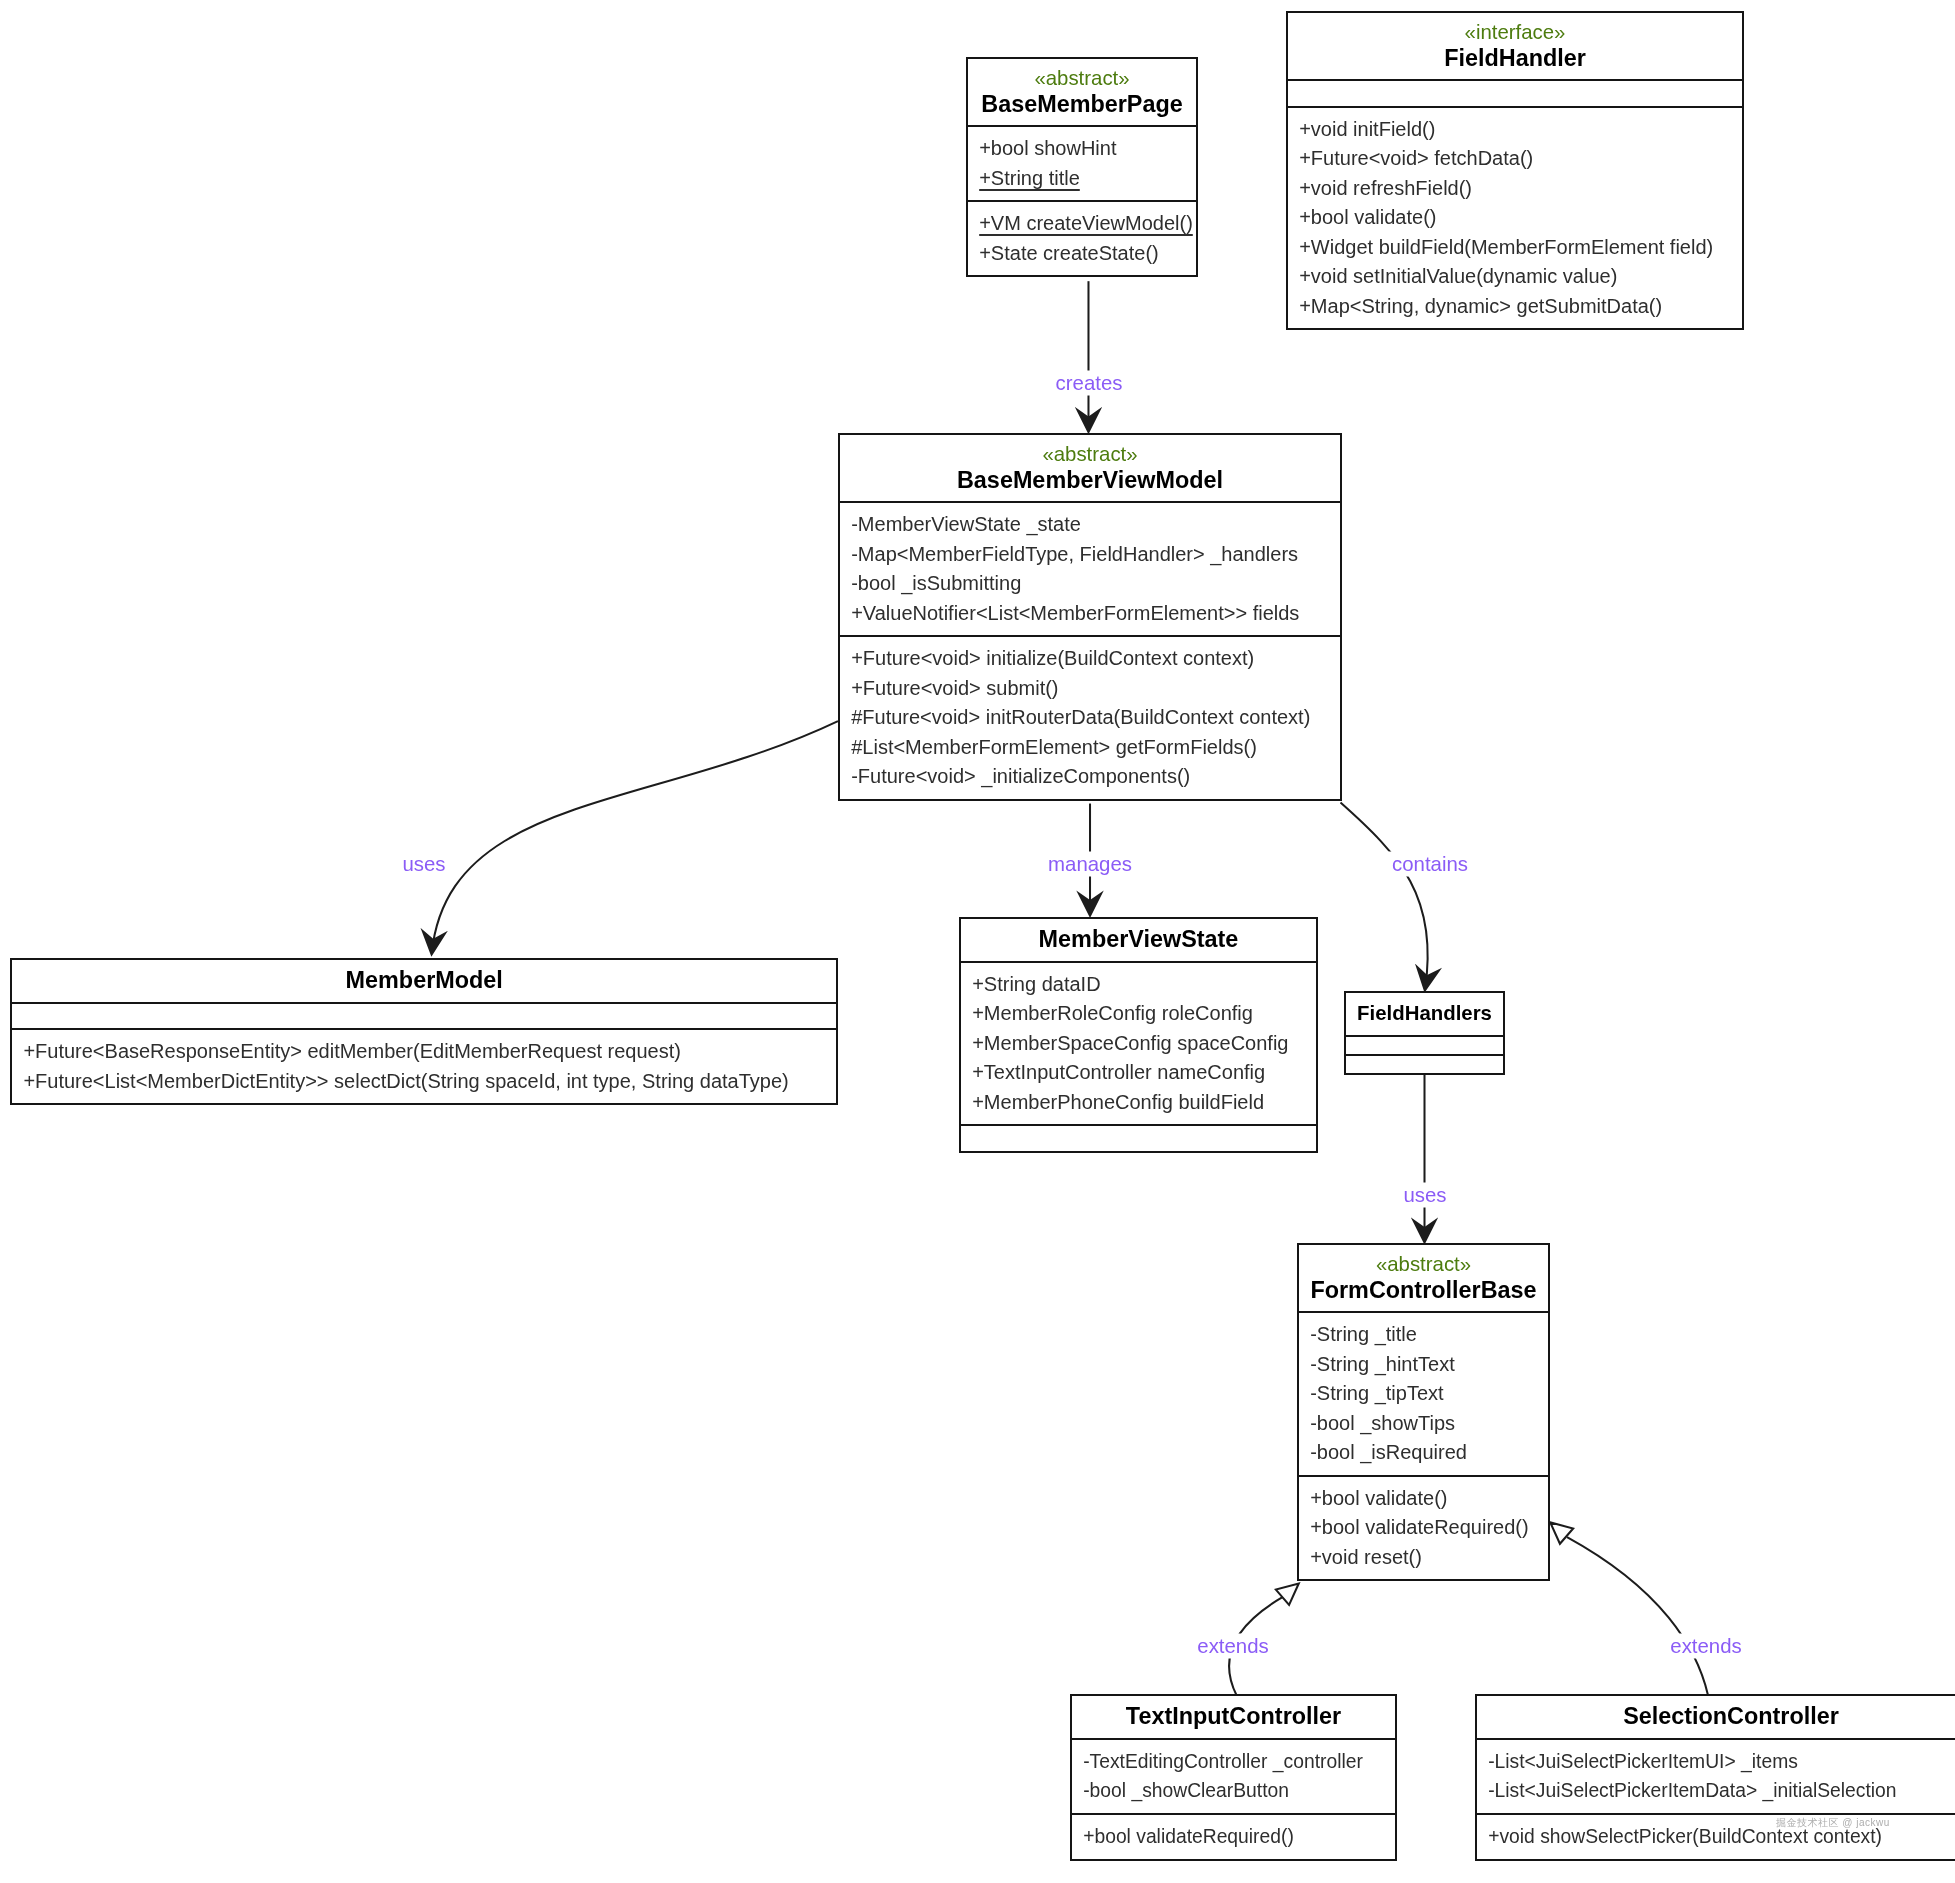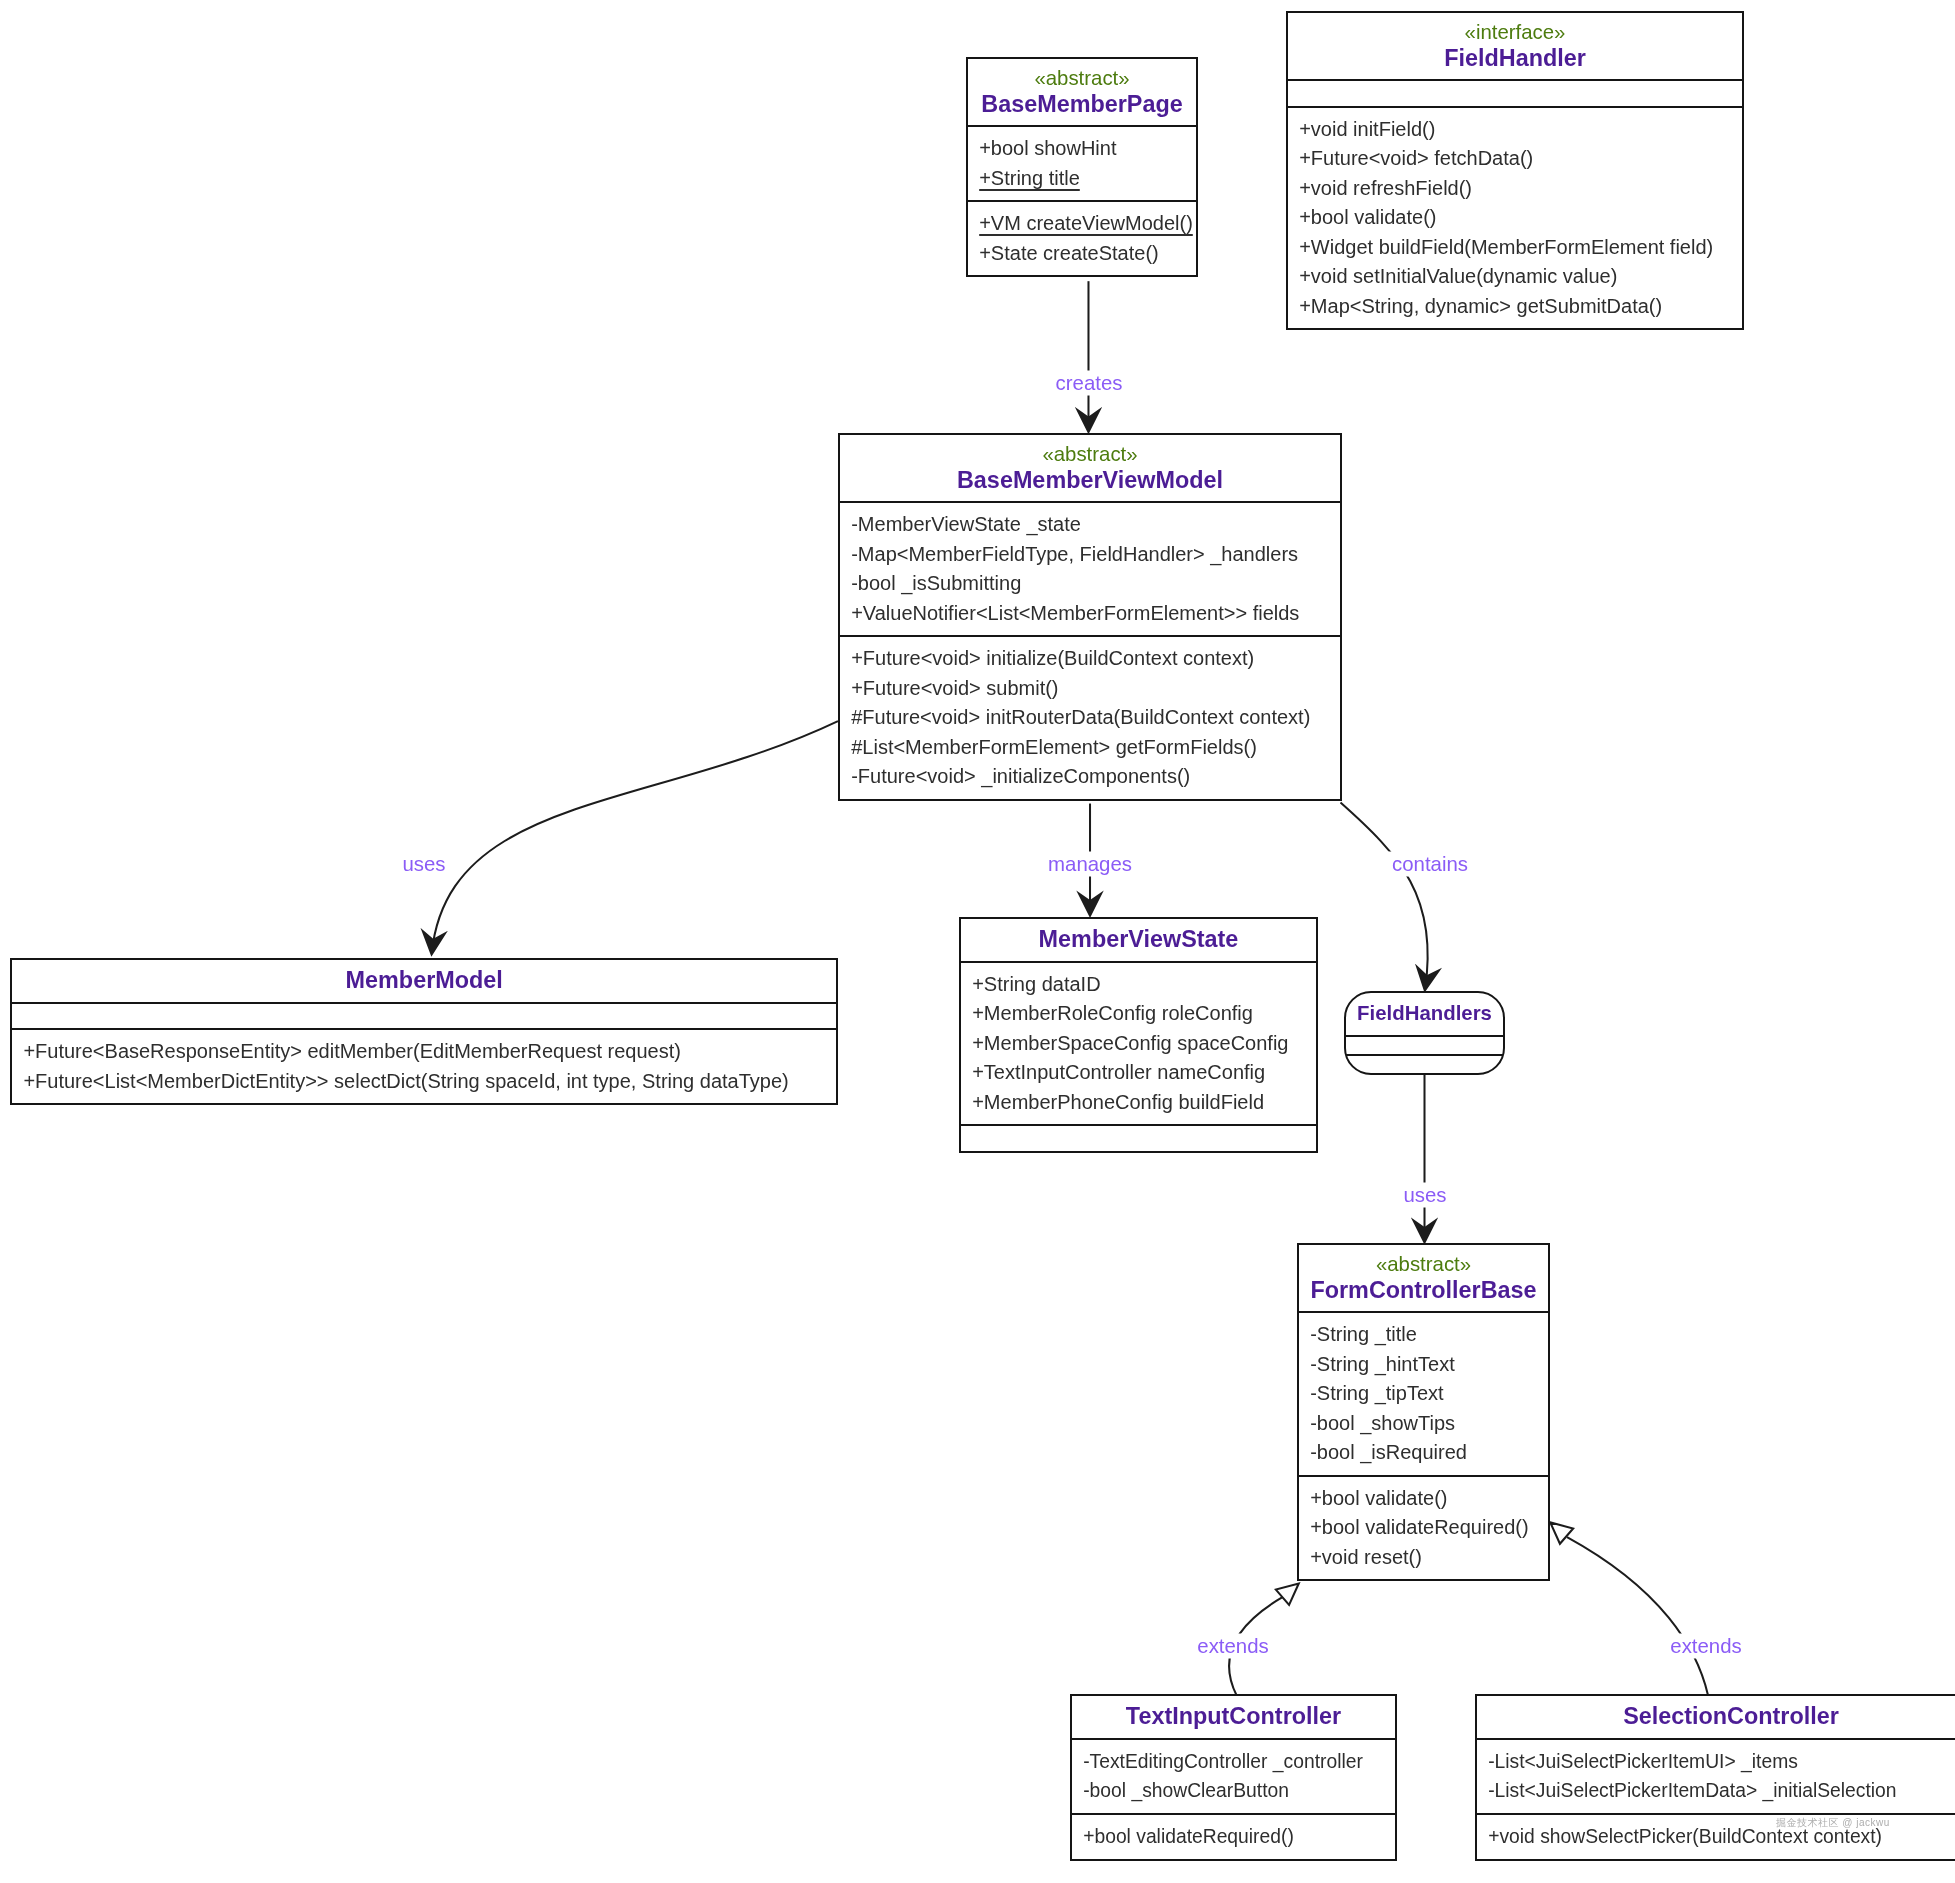--- a/index.html
+++ b/index.html
@@ -5,33 +5,33 @@
   html,body{margin:0;padding:0;background:#ffffff;}
   body{width:1955px;height:1883px;position:relative;overflow:hidden;
        font-family:"Liberation Sans","DejaVu Sans",sans-serif;}
   #canvas{position:absolute;inset:0;width:1955px;height:1883px;}
   svg.edges{position:absolute;left:0;top:0;z-index:0;}
 
   .uml-box{position:absolute;background:#ffffff;border:2px solid #151515;
            box-sizing:border-box;color:#2e2e2e;z-index:1;}
   .uml-title{border-bottom:2px solid #151515;text-align:center;padding:7.1px 4.1px;}
   .stereotype{font-size:20.4px;line-height:24.4px;color:#4d7c0f;}
-  .class-name{font-size:23.4px;line-height:27.5px;font-weight:700;color:#4c1d95;}
+  .class-name{font-size:23.4px;line-height:27.5px;font-weight:700;color:#000000;}
   .uml-section{border-bottom:2px solid #151515;padding:7.1px 11.2px;}
   .uml-section:last-child{border-bottom:none;}
   .uml-section.empty{height:10.2px;padding:7.1px 0;}
   .member{font-size:20px;line-height:29.5px;white-space:nowrap;color:#2e2e2e;}
   .member.u{text-decoration:underline;text-decoration-thickness:1.5px;text-underline-offset:3.6px;}
 
   .box-bmp{left:966px;top:57px;width:232px;}
   .box-fh{left:1286px;top:11.2px;width:458px;}
   .box-bmvm{left:838px;top:433px;width:504px;}
   .box-mm{left:10.2px;top:958px;width:828px;}
   .box-mvs{left:959px;top:917px;width:359px;}
-  .box-fhs{left:1344px;top:991px;width:161px;border-radius:27px;}
+  .box-fhs{left:1344px;top:991px;width:161px;}
   .box-fcb{left:1297px;top:1243px;width:253px;}
   .box-tic{left:1070px;top:1694px;width:327px;}
   .box-sc{left:1475px;top:1694px;width:512px;}
   .box-fhs .class-name{font-size:20.4px;}
   .box-fhs .uml-section.empty{height:7.1px;padding:5.1px 0;}
   .box-tic .member,.box-sc .member{font-size:19.3px;}
 
   .edge-label{position:absolute;transform:translate(-50%,-50%);background:#ffffff;
               padding:1px 7.1px;font-size:20.4px;color:#8b5cf6;z-index:2;white-space:nowrap;}
   .lbl-creates{left:1089px;top:383px;}

